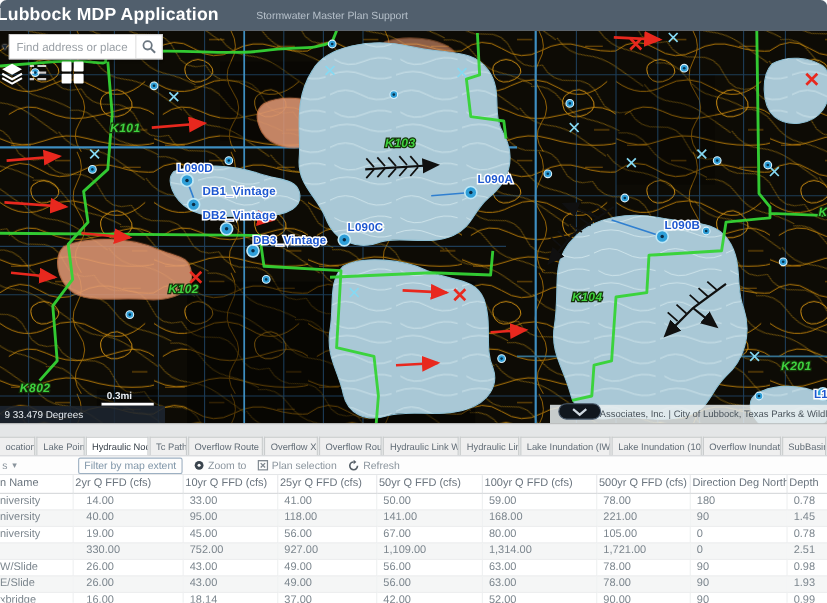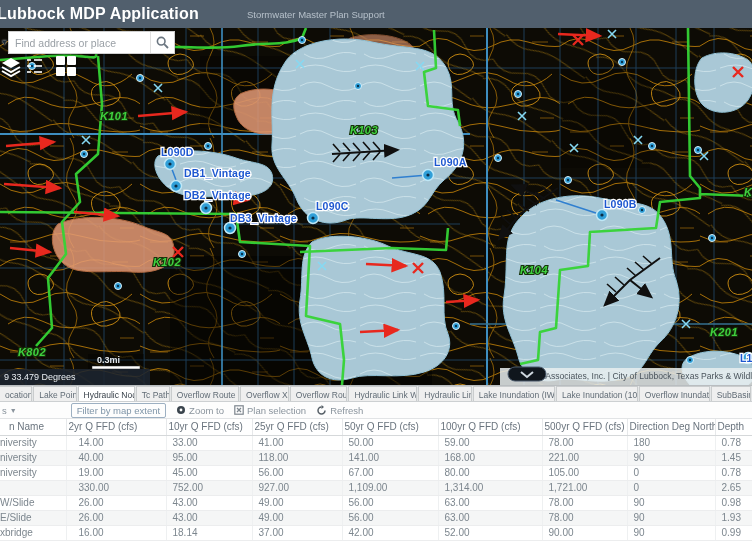--- a/index.html
+++ b/index.html
@@ -1,50 +1,50 @@
 <!DOCTYPE html>
 <html><head>
 <meta charset="utf-8">
 <style>
   * { margin:0; padding:0; box-sizing:border-box; }
   html,body { width:752px; height:548px; overflow:hidden; background:#fff;
     font-family:"Liberation Sans", sans-serif; }
-  .app { position:relative; width:752px; height:548px; overflow:hidden; }
+  .app { position:relative; width:752px; height:548px; overflow:hidden;border-radius:6px; }
 
   
   .hdr { height:28px; background:#515f6d; display:flex; align-items:center; overflow:hidden; }
   .hdr-title { color:#ffffff; font-size:16px; font-weight:bold; letter-spacing:.2px;
     margin-left:-3px; white-space:nowrap; }
-  .hdr-sub { color:#b6c0ca; font-size:9.5px; margin-left:48px; white-space:nowrap; }
+  .hdr-sub { color:#b6c0ca; font-size:9.5px; margin-left:34px; white-space:nowrap; }
 
   
   .map-wrap { position:relative; width:752px; height:357px; background:#0d0b05; overflow:hidden; }
   .map-wrap svg.map { position:absolute; left:0; top:0; }
   svg text { font-family:"Liberation Sans", sans-serif; }
   .lbl-blue { fill:#1d57d0; font-size:10.5px; font-weight:bold; stroke:#ffffff; stroke-width:2.6px;
     paint-order:stroke; letter-spacing:.2px; }
   .lbl-green { fill:#3fd23f; font-size:11px; font-weight:bold; font-style:italic; stroke:#15320a;
     stroke-width:2.2px; paint-order:stroke; letter-spacing:.4px; }
   .lbl-small { fill:#e8edf2; font-size:9px; }
 
-  .search { position:absolute; left:8px; top:3px; width:167px; height:23px; background:#fff;
+  .search { position:absolute; left:8px; top:3px; width:140px; height:23px; background:#fff;
     border:1px solid #cfcfcf; display:flex; align-items:stretch; box-shadow:0 1px 2px rgba(0,0,0,.35); }
   .search input { flex:1; border:0; outline:none; font-size:10.5px; padding:0 6px; color:#333;
     font-family:"Liberation Sans", sans-serif; min-width:0; }
   .search input::placeholder { color:#9aa0a6; }
   .search-btn { width:24px; border-left:1px solid #e0e0e0; display:flex; align-items:center;
     justify-content:center; cursor:pointer; }
   .locator { position:absolute; left:0px; top:9px; width:9px; height:12px; color:#1b2733;
     font-size:8px; line-height:12px; text-align:center; cursor:pointer;
     text-shadow:0 0 2px #fff; }
 
   
   .panel { position:absolute; left:0; top:385px; width:752px; height:163px; background:#fff;
     border-top:1px solid #b9bdc0; }
-  .tabs { height:16px; background:#e4e6e7; display:flex; overflow:hidden;
+  .tabs { height:29px; background:#e4e6e7; display:flex; align-items:flex-end; overflow:hidden;
     border-bottom:1px solid #cdd0d2; }
   .tab { flex:0 1 auto; white-space:nowrap; overflow:hidden; font-size:8.5px; color:#616c76;
     background:#efefef; border:1px solid #c9cccd; border-bottom:none; padding:3px 5px 3px 5px;
     margin-right:1px; cursor:pointer; }
   .tab.first { border-left:none; }
   .tab.active { background:#ffffff; color:#39424b; }
   .tbar { height:17px; display:flex; align-items:center; font-size:9.5px; color:#8a949d;
     background:#fdfdfd; border-bottom:1px solid #e2e4e6; padding-left:2px; gap:10px; }
   .tbar .itm { display:flex; align-items:center; gap:3px; cursor:pointer; white-space:nowrap; }
   .tbar .box { border:1px solid #9db0c2; color:#7f95a8; padding:1px 5px; border-radius:2px;margin-left:44px; }
@@ -382,21 +382,21 @@
           <col style="width:86px">
           <col style="width:90px">
         <col style="width:96px">
           <col style="width:104px">
           <col style="width:85px">
           <col style="width:88px">
         <col style="width:37px">
       </colgroup>
       <thead>
         <tr>
-          <th style="padding-left:9px">n Name</th>
+          <th style="padding-left:0">n Name</th>
           <th>2yr Q FFD (cfs)</th>
           <th>10yr Q FFD (cfs)</th>
           <th>25yr Q FFD (cfs)</th>
           <th>50yr Q FFD (cfs)</th>
           <th>100yr Q FFD (cfs)</th>
           <th>500yr Q FFD (cfs)</th>
           <th>Direction Deg North</th>
           <th>Depth</th>
         </tr>
       </thead>
@@ -436,21 +436,21 @@
         </tr>
         <tr>
           <td class="name"></td>
           <td class="ind">330.00</td>
           <td>752.00</td>
           <td>927.00</td>
           <td>1,109.00</td>
           <td>1,314.00</td>
           <td>1,721.00</td>
           <td>0</td>
-          <td>2.65</td>
+          <td>2.51</td>
         </tr>
         <tr>
           <td class="name">W/Slide</td>
           <td class="ind">26.00</td>
           <td>43.00</td>
           <td>49.00</td>
           <td>56.00</td>
           <td>63.00</td>
           <td>78.00</td>
           <td>90</td>

